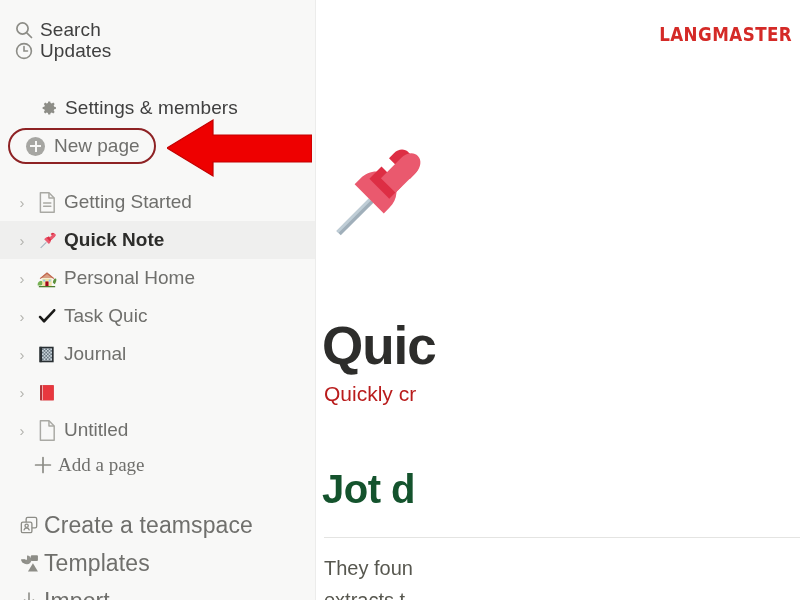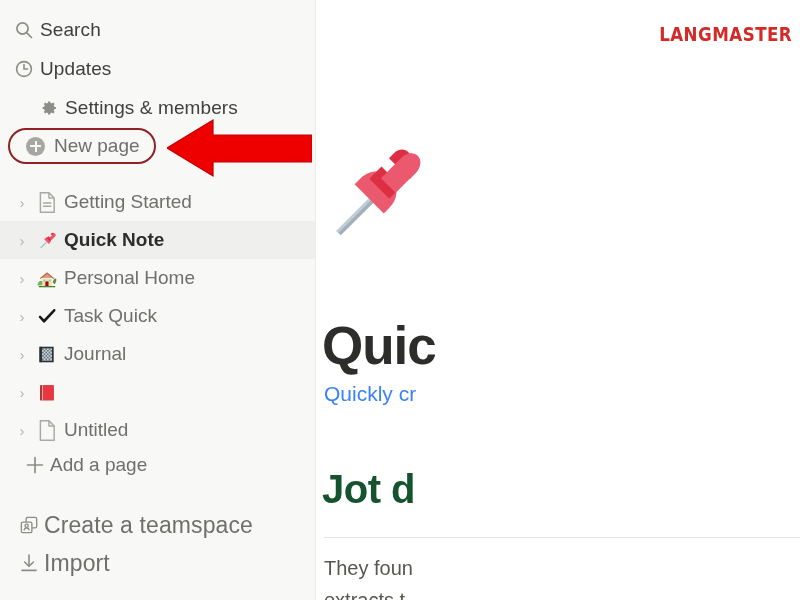--- a/index.html
+++ b/index.html
@@ -119,24 +119,25 @@
   .tree-row .lbl {
     font-size: 19px;
     color: #6f6f6c;
     white-space: nowrap;
   }
   .tree-row.selected .lbl { color: #2c2c2a; font-weight: bold; }
 
   
   .addpage {
     position: absolute;
-    left: 8px; top: 447px;
+    left: 16px; top: 447px;
     display: flex; align-items: center;
     height: 36px;
     padding-left: 12px;
+    font-family: Liberation Serif, serif;
   }
   .addpage .plusglyph {
     width: 30px; min-width: 30px;
     color: #8d8d87;
     font-size: 24px;
     display: flex; align-items: center; justify-content: center;
     font-weight: 300;
   }
   .addpage .lbl { font-size: 19px; color: #6f6f6c; }
 
@@ -192,21 +193,21 @@
     color: #2d2d2b;
     white-space: nowrap;
     letter-spacing: -1px;
     margin-top: 15px;
   }
   .doc-sub {
     position: absolute;
     left: 8px;
     top: 382px;
     font-size: 21px;
-    color: #3b82f6;
+    color: #b91c1c;
     white-space: nowrap;
   }
   .doc-h2 {
     position: absolute;
     left: 6px;
     top: 467px;
     font-size: 40px;
     font-weight: bold;
     color: #14532d;
     white-space: nowrap;
@@ -247,21 +248,21 @@
     <div class="nav-row util" style="position:absolute;left:0;top:11px;width:316px;">
       <span class="ico">
         <svg width="20" height="20" viewBox="0 0 20 20" fill="none" stroke="#8d8d87" stroke-width="1.7">
           <circle cx="8.5" cy="8.5" r="5.6"></circle>
             <line x1="12.8" y1="12.8" x2="17.5" y2="17.5" stroke-linecap="round"></line>
         </svg>
       </span>
       <span class="lbl">Search</span>
     </div>
 
-    <div class="nav-row util" style="position:absolute;left:0;top:50px;width:348px;">
+    <div class="nav-row util" style="position:absolute;left:0;top:32px;width:348px;">
       <span class="ico">
         <svg width="20" height="20" viewBox="0 0 20 20" fill="none" stroke="#8d8d87" stroke-width="1.6">
           <circle cx="10" cy="10" r="7.4"></circle>
             <path d="M10 5.6V10h3.5" stroke-linecap="round"></path>
         </svg>
       </span>
       <span class="lbl">Updates</span>
     </div>
 
     <div class="nav-row util" style="position:absolute;left:0;top:89px;width:316px;padding-left:39px;">
@@ -329,21 +330,21 @@
         <span class="lbl">Personal Home</span>
       </div>
 
       <div class="tree-row">
         <span class="chev">›</span>
         <span class="emoji">
           <svg width="22" height="22" viewBox="0 0 36 36">
             <path fill="#1A1A18" d="M4.5 19.5c0-1 .9-2 2-2 .6 0 1.1.3 1.5.7l5.1 5.2L28.3 7.4c.5-.5 1-.7 1.6-.7 1.1 0 2 .9 2 2 0 .6-.2 1.1-.6 1.5L14.7 28.4c-.4.4-.9.6-1.5.6s-1.1-.2-1.5-.6l-6.6-7.4c-.4-.4-.6-.9-.6-1.5z"></path>
           </svg>
         </span>
-        <span class="lbl">Task Quick</span>
+        <span class="lbl">Task Quic</span>
       </div>
 
       <div class="tree-row">
         <span class="chev">›</span>
         <span class="emoji">
           <svg width="20" height="21" viewBox="0 0 36 36">
             <path fill="#292F33" d="M6 4h24v28H6z"></path>
             <path fill="#CCD6DD" d="M9 7h18v22H9z"></path>
             <g fill="#66757F">
               <rect x="9" y="7" width="3" height="3"></rect>
@@ -415,20 +416,31 @@
           <svg width="23" height="23" viewBox="0 0 24 24" fill="none" stroke="#8d8d87" stroke-width="1.4">
             <rect x="8.5" y="3.5" width="11" height="11" rx="1.6"></rect>
             <rect x="3.5" y="8.5" width="11" height="11" rx="1.6" fill="#f8f8f7"></rect>
             <circle cx="9" cy="12.2" r="1.7"></circle>
             <path d="M6.3 16.6c.5-1.3 1.5-2 2.7-2s2.2.7 2.7 2" stroke-linecap="round"></path>
           </svg>
         </span>
         <span class="lbl">Create a teamspace</span>
       </div>
 
+      <div class="nav-row">
+        <span class="ico">
+          <svg width="23" height="23" viewBox="0 0 24 24" fill="#8d8d87">
+            <path d="M3.2 7.5A4.4 4.4 0 007.6 12V7.5z"></path>
+            <path d="M9.4 3.6a4.6 4.6 0 11-4.6 4.6h4.6z" opacity=".95"></path>
+            <path d="M15.6 11.8l5.2 8.6h-10.4z"></path>
+            <rect x="13.4" y="3.4" width="7.4" height="6" rx="1"></rect>
+          </svg>
+        </span>
+        <span class="lbl">Templates</span>
+      </div>
 
       <div class="nav-row">
         <span class="ico">
           <svg width="22" height="22" viewBox="0 0 22 22" fill="none" stroke="#8d8d87" stroke-width="1.6" stroke-linecap="round" stroke-linejoin="round">
             <line x1="11" y1="3" x2="11" y2="14"></line>
             <polyline points="6.6,10 11,14.3 15.4,10"></polyline>
             <line x1="4" y1="18.4" x2="18" y2="18.4"></line>
           </svg>
         </span>
         <span class="lbl">Import</span>

